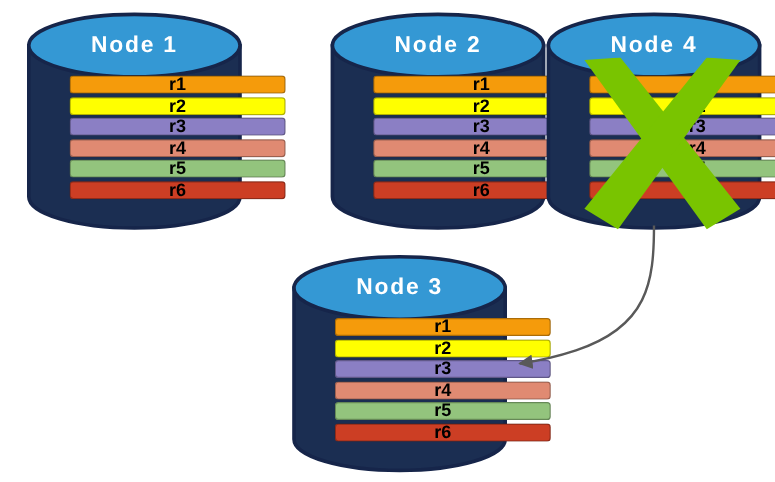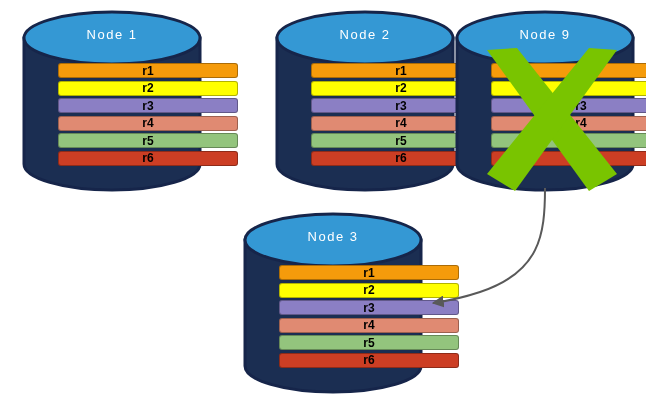--- a/index.html
+++ b/index.html
@@ -27,22 +27,22 @@
     position: absolute;
     left: 0; top: 0;
     overflow: visible;
   }
   .node-title {
     position: absolute;
     left: 0;
     width: 100%;
     text-align: center;
     color: #ffffff;
-    font-weight: normal;
-    font-size: 13px;
+    font-weight: bold;
+    font-size: 19px;
     letter-spacing: 1.5px;
     font-family: "Liberation Sans", sans-serif;
     white-space: nowrap;
     pointer-events: none;
   }
   .rows {
     position: absolute;
     left: 0;
     width: 100%;
     display: flex;
@@ -53,21 +53,21 @@
     height: 15px;
     margin-bottom: 2.5px;
     border-radius: 3px;
     border: 1px solid rgba(0,0,0,0.30);
     box-sizing: border-box;
     display: flex;
     align-items: center;
     justify-content: center;
   }
   .row-label {
-    font-size: 12px;
+    font-size: 15px;
     font-weight: bold;
     color: #000000;
     font-family: "Liberation Sans", sans-serif;
     line-height: 1;
   }
   .xmark {
     position: absolute;
     pointer-events: none;
   }
   .arrow-layer {
@@ -137,21 +137,21 @@
         <span class="row-label">r6</span>
       </div>
     </div>
   </div>
 
   <div class="node" style="left:455px; top:10px; width:180px; height:182px;">
     <svg class="node-svg" width="180" height="182" viewBox="0 0 180 182">
       <path d="M2,28 L2,154 A88,26 0 0 0 178,154 L178,28 Z" fill="#1B2E52" stroke="#16254A" stroke-width="3"></path>
       <ellipse cx="90" cy="28" rx="88" ry="26" fill="#3498D4" stroke="#16254A" stroke-width="3"></ellipse>
     </svg>
-    <div class="node-title" style="top:17px;">Node  9</div>
+    <div class="node-title" style="top:17px;">Node  4</div>
     <div class="rows" style="top:53px; padding:0 36px;">
       <div class="row" style="background:#F59B0B;">
         <span class="row-label">r1</span>
       </div>
       <div class="row" style="background:#FFFF00;">
         <span class="row-label">r2</span>
       </div>
       <div class="row" style="background:#8B7FC4;">
         <span class="row-label">r3</span>
       </div>

